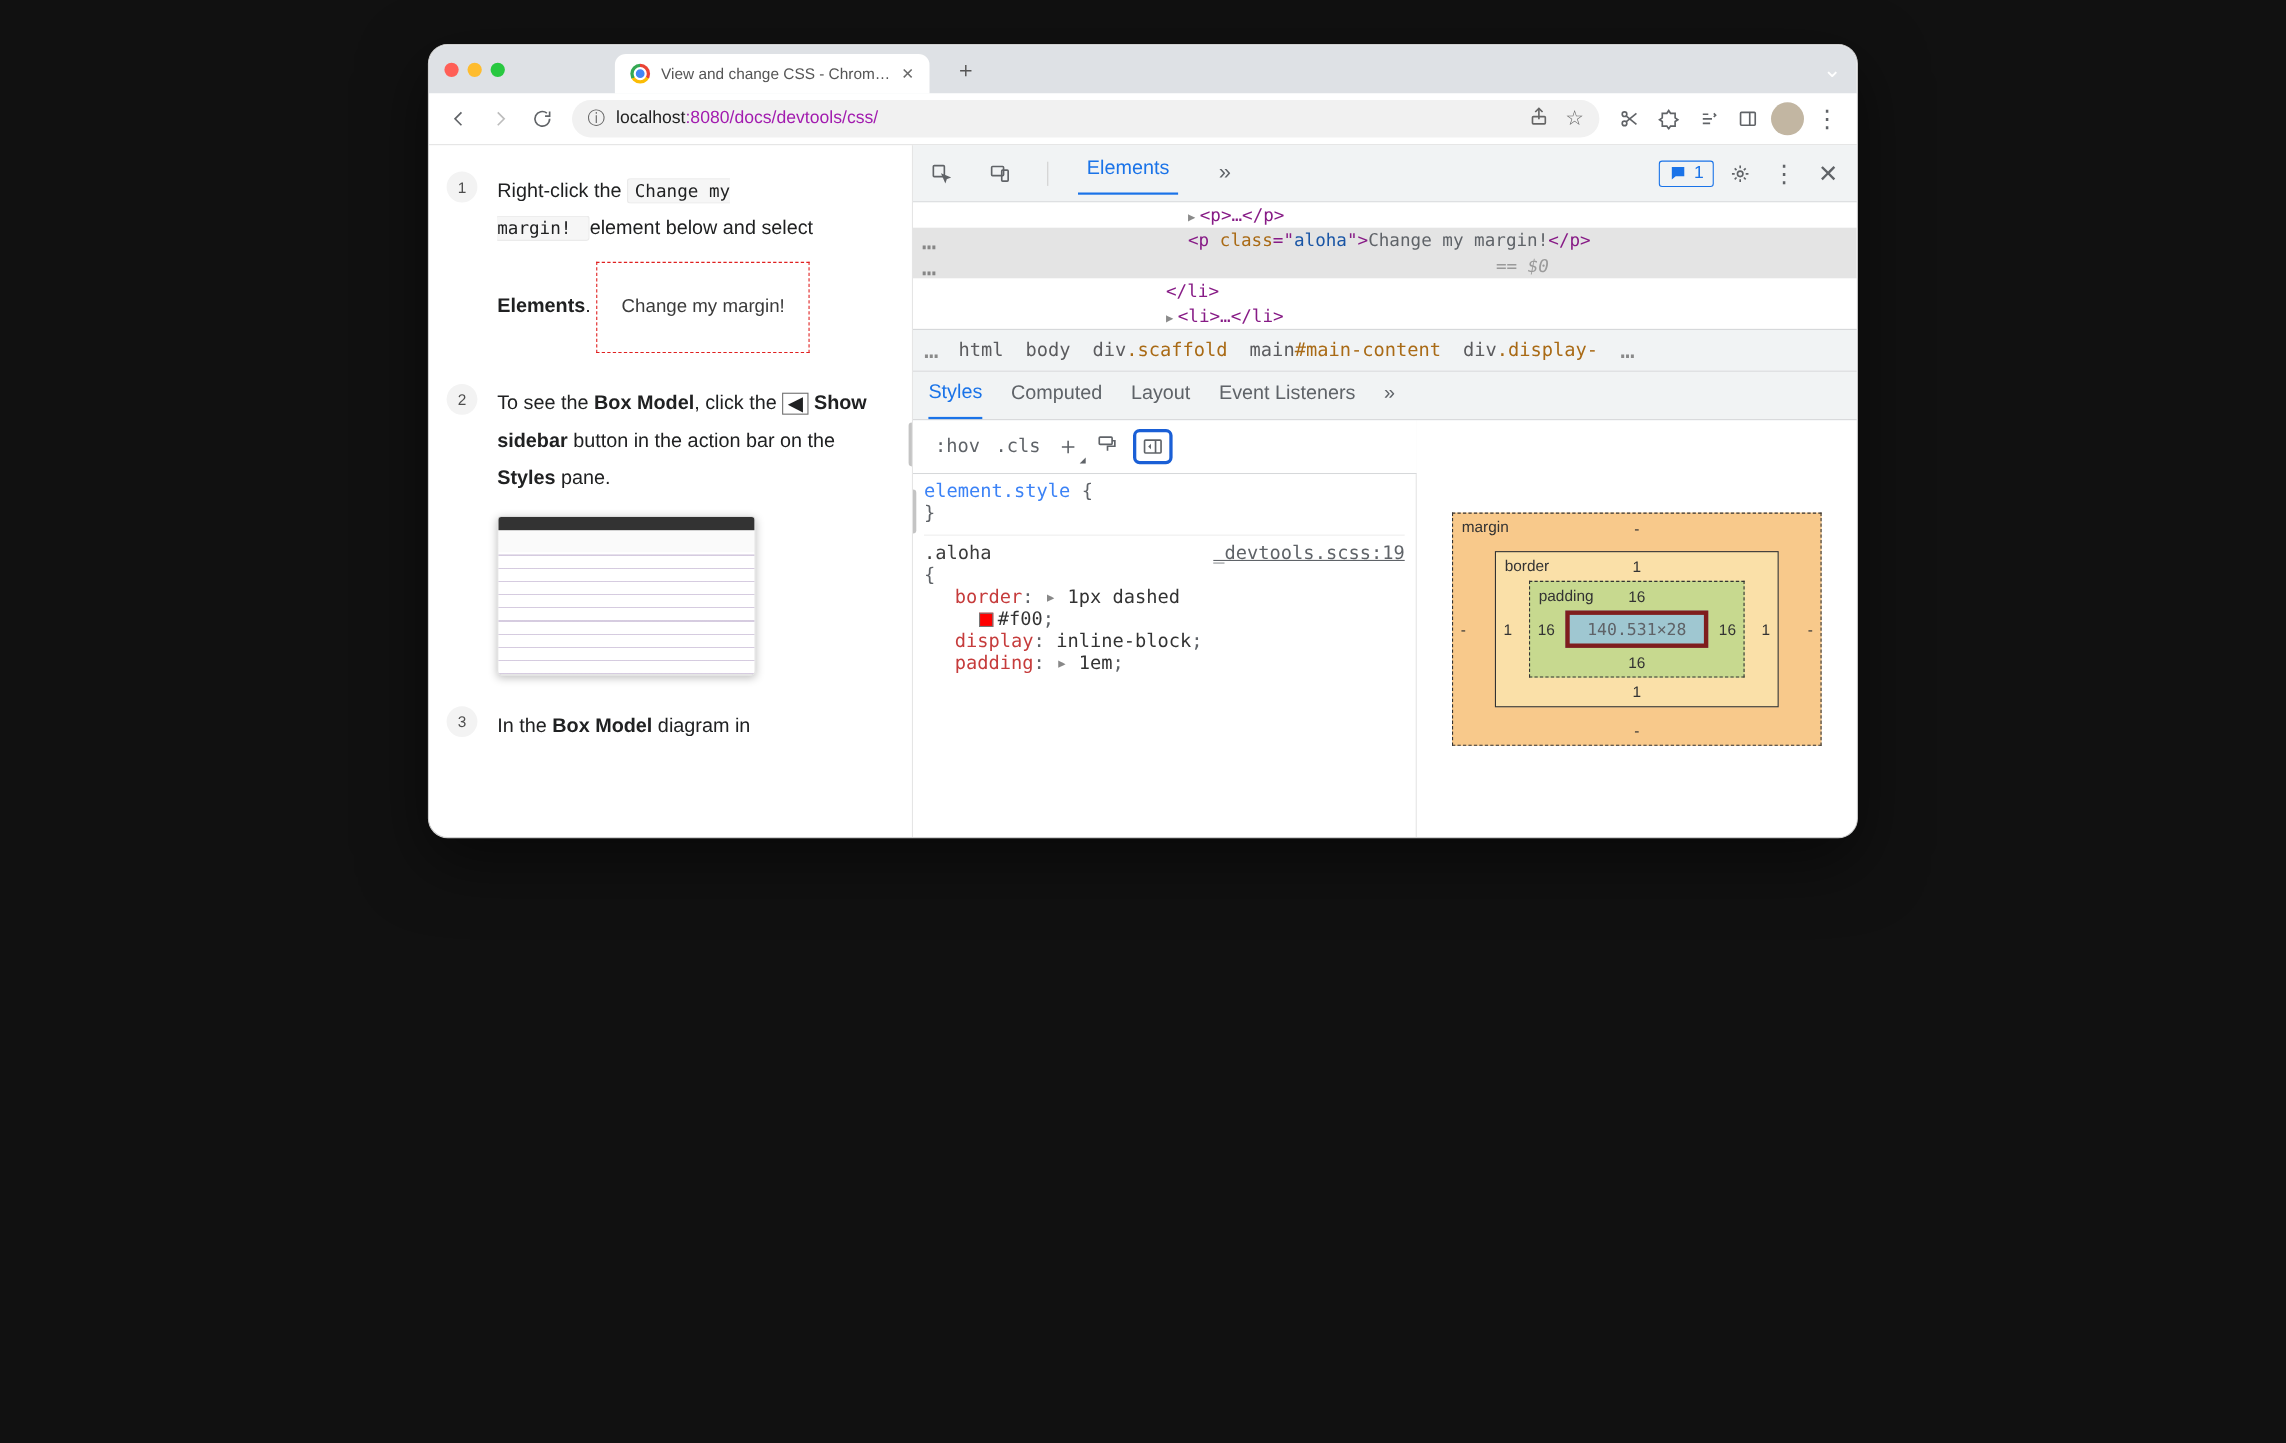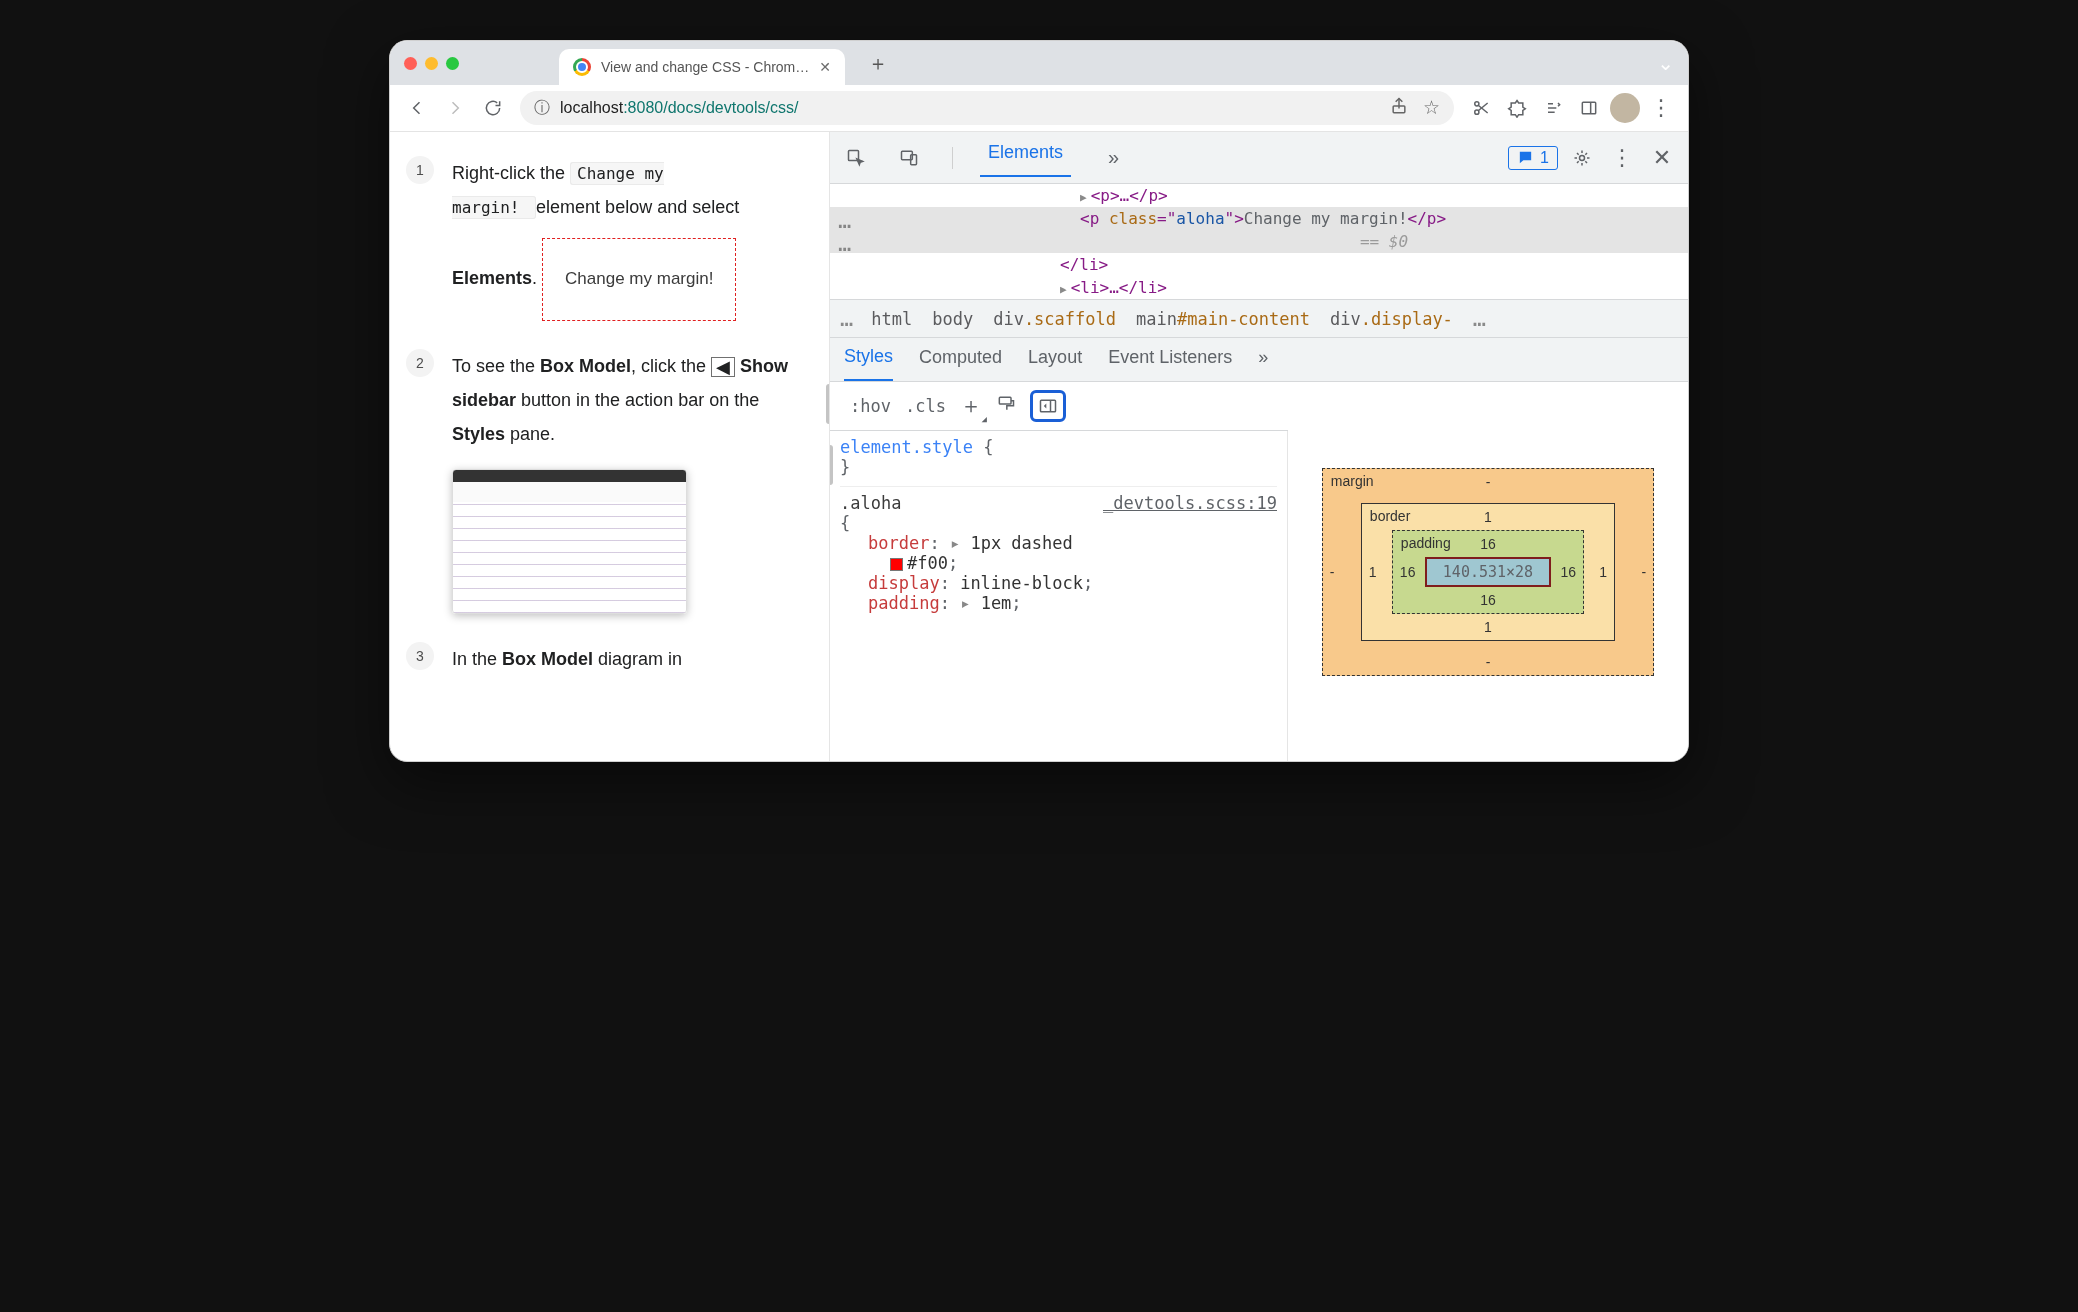--- a/index.html
+++ b/index.html
@@ -72,21 +72,21 @@
     color:#606367; border-radius:50%; font-size:22px;
   }
   .fwd { color:#bdbdbd; }
   .omnibox {
     flex: 1; height: 34px; background: #f1f1f1;
     border-radius: 18px; display:flex; align-items:center;
     padding: 0 14px; gap:10px; color:#666; font-size:16px;
     margin: 0 6px;
   }
   .addr-url { color:#222; }
-  .addr-url .dim { color:#0f766e; }
+  .addr-url .dim { color:#a21caf; }
   .right-actions { display:flex; align-items:center; gap:2px; }
   .avatar { width:30px;height:30px;border-radius:50%;background:#c2b6a2; }
   .scissors svg { stroke:#4285f4; }
   
   .content { display:flex; height: 630px; border-top:1px solid #e4e4e4; }
   .page {
     width: 440px; border-right: 1px solid #e5e5e5; padding: 24px 28px 10px 16px;
     font-size: 18px; color:#202122; overflow:hidden; position: relative;
   }
   .page::after{
@@ -163,21 +163,21 @@
   .css-prop { color:#c63c3c; }
   .css-val { color:#333; }
   .swatch{display:inline-block;width:13px;height:13px;background:#f00;border:1px solid #777;vertical-align:middle;margin-right:4px;}
   .indent{padding-left:28px;}
   .indent2{padding-left:50px;}
   
   .box-model { width:400px; display:flex; align-items:center; justify-content:center; background:#fff; }
   .bm-margin { background:#f8c98b; border:1px dashed #333; padding:34px 38px; position:relative; }
   .bm-border { background:#fae0a8; border:1px solid #333; padding:26px 30px; position:relative; }
   .bm-padding{ background:#c7d98f; border:1px dashed #333; padding:26px 32px; position:relative; }
-  .bm-content{ background:#9fc7d1; border:2px solid #7f1d1d; padding:4px 16px; font-family:"SF Mono",Menlo,monospace; font-size:15px; }
+  .bm-content{ background:#9fc7d1; border:4px solid #7f1d1d; padding:4px 16px; font-family:"SF Mono",Menlo,monospace; font-size:15px; }
   .bm-label{ position:absolute; top:4px; left:8px; font-size:14px; color:#333;}
   .bm-val{ position:absolute; font-size:14px; color:#333;}
   .bm-val.top{top:5px;left:50%;transform:translateX(-50%);}
   .bm-val.bottom{bottom:5px;left:50%;transform:translateX(-50%);}
   .bm-val.left{left:7px;top:50%;transform:translateY(-50%);}
   .bm-val.right{right:7px;top:50%;transform:translateY(-50%);}
   svg.icon{width:20px;height:20px;stroke:currentColor;fill:none;stroke-width:1.8;}
 </style>
 </head>
 <body>

